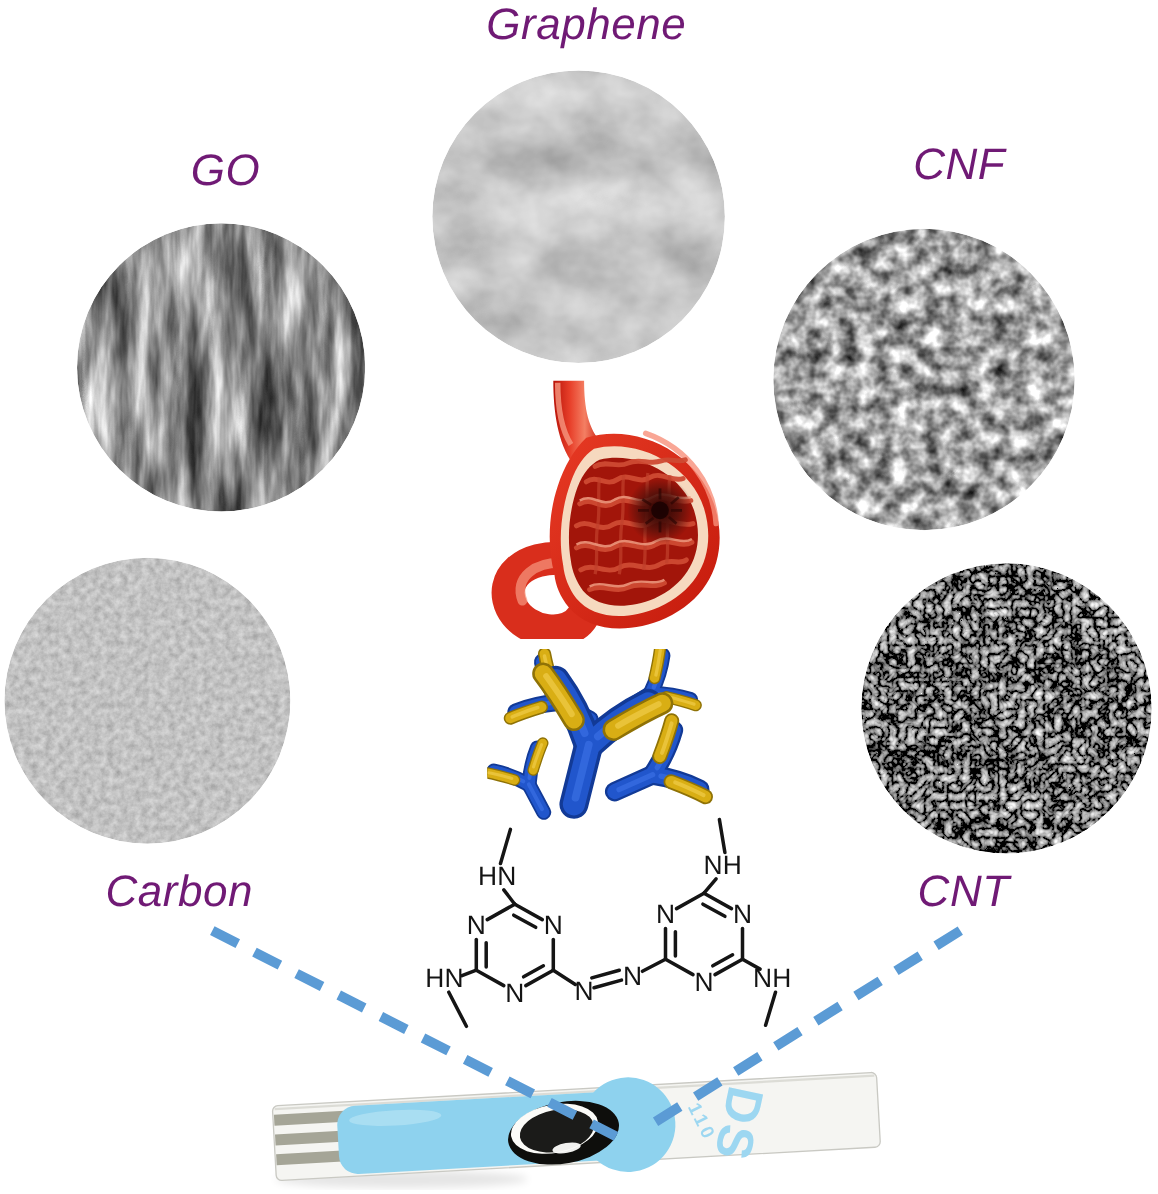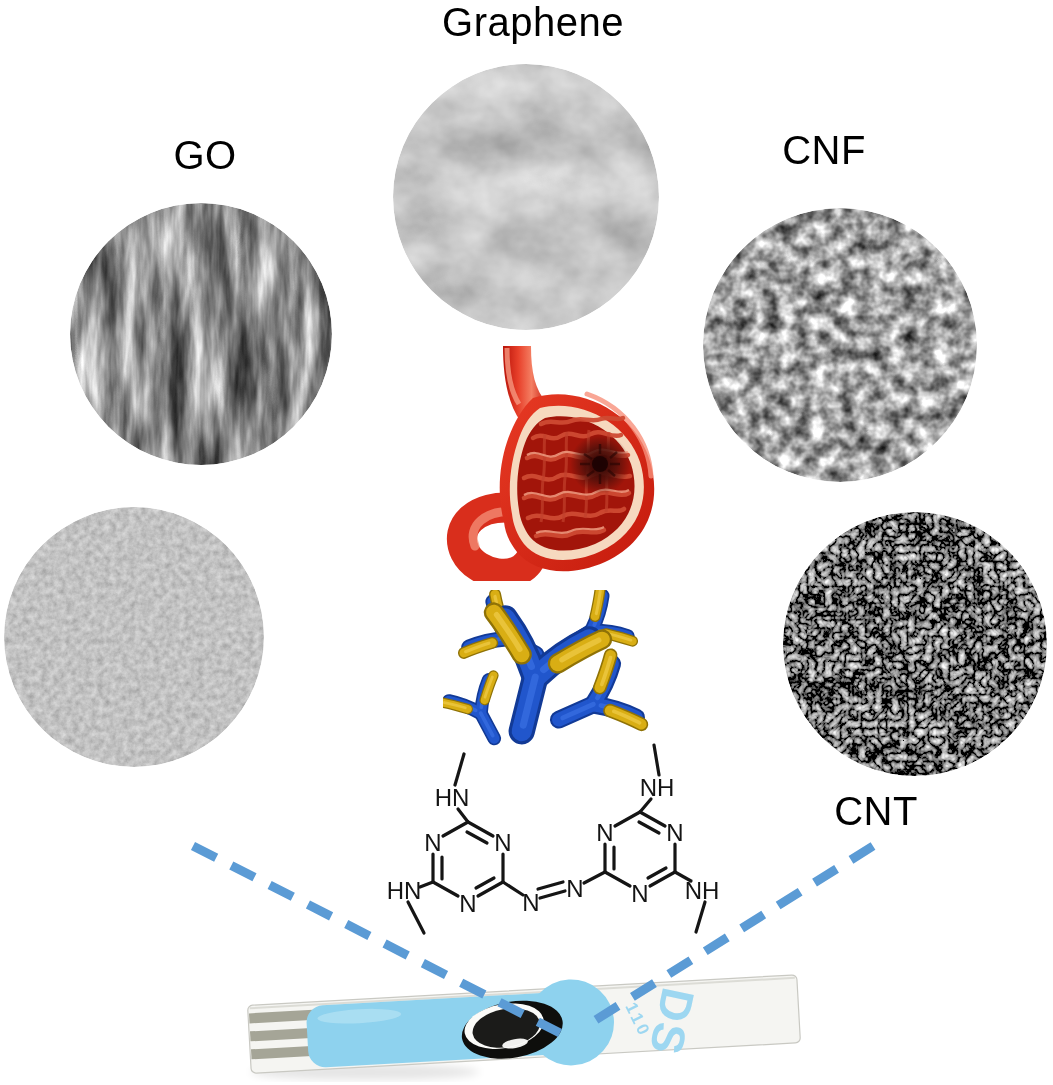--- a/index.html
+++ b/index.html
@@ -1,23 +1,23 @@
 <!DOCTYPE html>
 <html><head>
 <meta charset="utf-8">
 <style>
   html,body{margin:0;padding:0;background:#ffffff;}
   .fig{position:relative;width:1053px;height:1085px;background:#fff;overflow:hidden;
        font-family:"Liberation Sans","DejaVu Sans",sans-serif;}
   .abs{position:absolute;}
-  .mat-label{position:absolute;transform:translateX(-50%);font-size:40px;color:#000000;
-             white-space:nowrap;letter-spacing:0.5px;}
+  .mat-label{position:absolute;transform:translateX(-50%);font-size:40px;color:#701a75;
+             white-space:nowrap;letter-spacing:0.5px;font-style:italic;}
   .lbl-graphene{left:533px;top:0px;}
   .lbl-go{left:205px;top:133px;}
-  .lbl-cnf{left:824px;top:128px;}
+  .lbl-cnf{left:872px;top:128px;}
   .lbl-carbon{left:163px;top:789px;}
   .lbl-cnt{left:876px;top:789px;}
   .sem{position:absolute;border-radius:50%;}
   .sem-go{left:70px;top:203px;}
   .sem-graphene{left:393px;top:64px;}
   .sem-cnf{left:703px;top:208px;}
   .sem-carbon{left:4px;top:507px;}
   .sem-cnt{left:783px;top:512px;}
   .art-stomach{left:437px;top:346px;}
   .art-antibodies{left:443px;top:590px;}
@@ -27,20 +27,21 @@
   svg text{font-family:"Liberation Sans","DejaVu Sans",sans-serif;}
 </style>
 </head>
 <body>
 
 <div class="fig">
 
   <div class="mat-label lbl-graphene">Graphene</div>
   <div class="mat-label lbl-go">GO</div>
   <div class="mat-label lbl-cnf">CNF</div>
+  <div class="mat-label lbl-carbon">Carbon</div>
   <div class="mat-label lbl-cnt">CNT</div>
 
   <svg class="sem sem-go" width="262" height="262" viewBox="0 0 262 262">
     <defs>
       <clipPath id="clip-go">
           <circle cx="131" cy="131" r="131"></circle>
         </clipPath>
       <filter id="f-go" x="0" y="0" width="100%" height="100%">
         <feTurbulence type="fractalNoise" baseFrequency="0.06 0.009" numOctaves="4" seed="11"></feTurbulence>
         <feColorMatrix type="matrix" values="1 0 0 0 0  1 0 0 0 0  1 0 0 0 0  0 0 0 0 1"></feColorMatrix>

